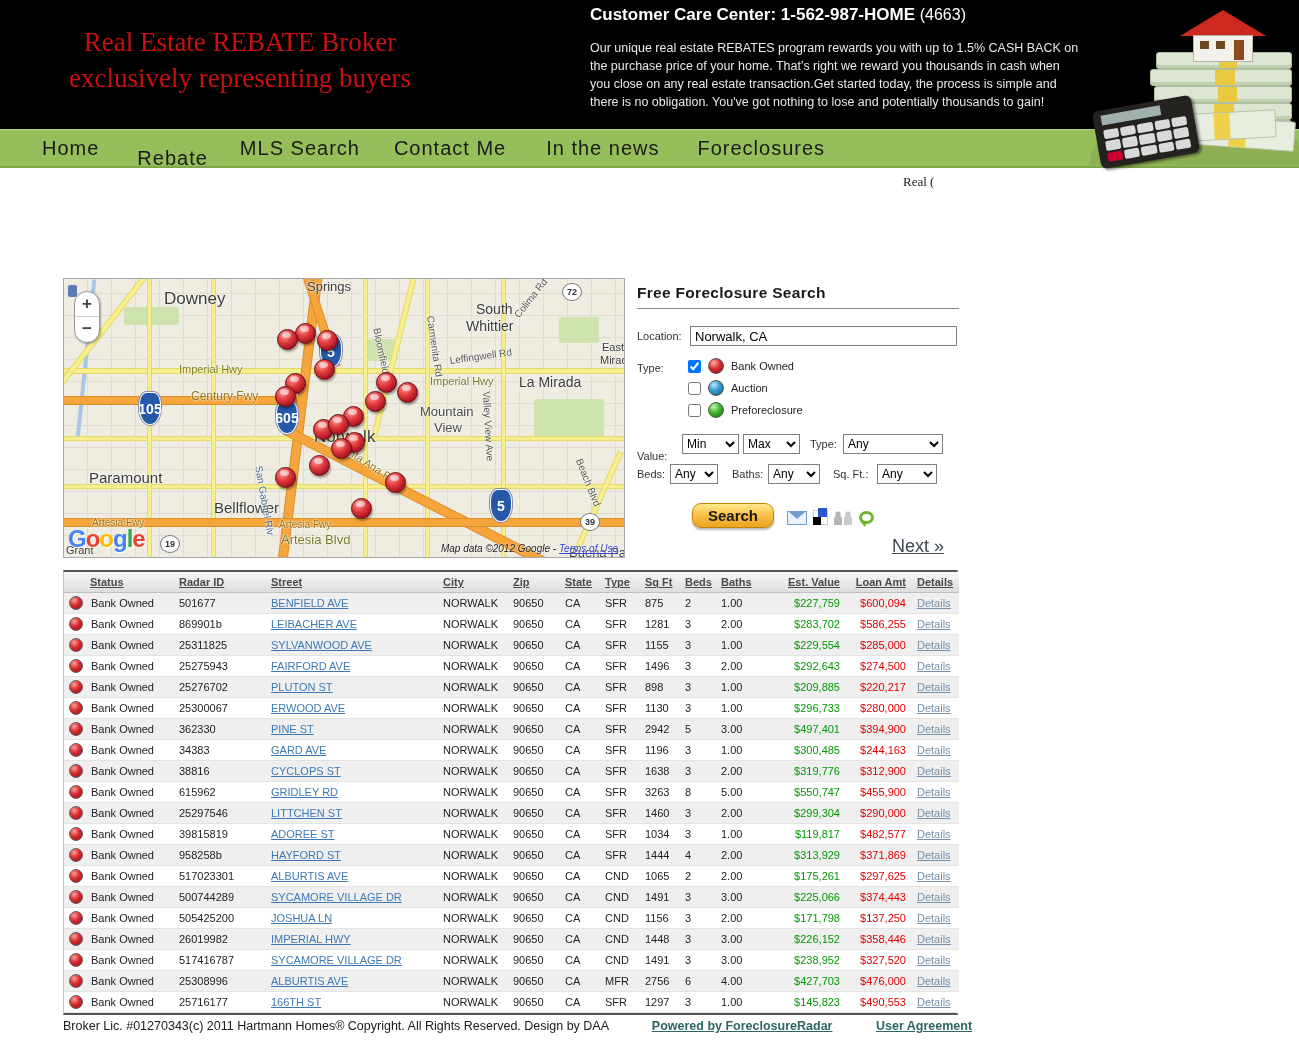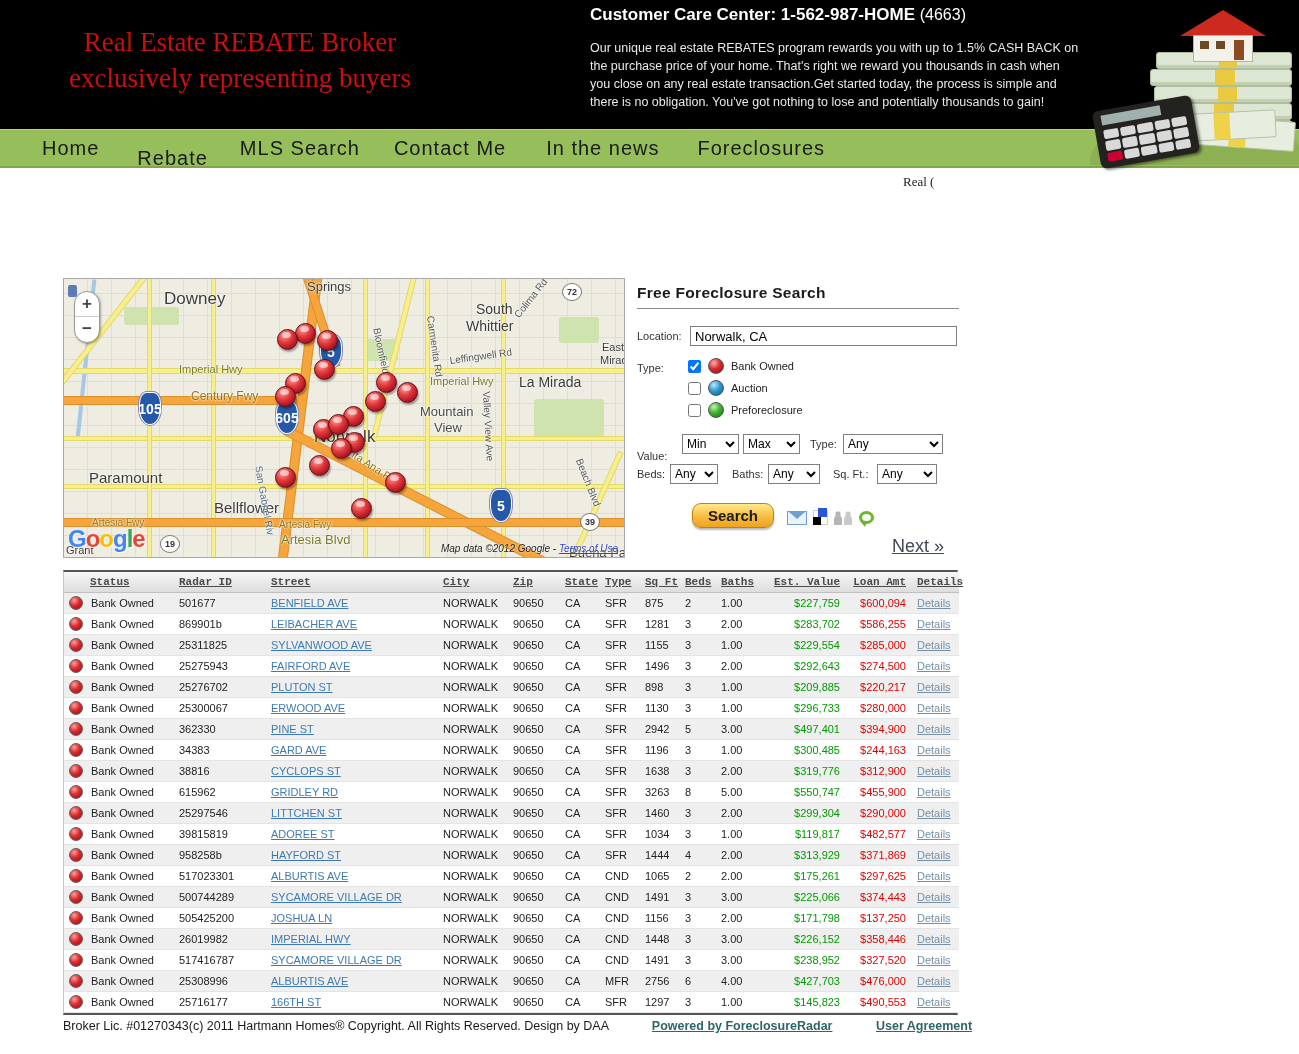--- a/index.html
+++ b/index.html
@@ -111,21 +111,21 @@
   .people-icon:after { right:1px; background:#c9c9c9; box-shadow:0 -6px 0 -1.5px #c9c9c9; }
   .bubble-icon { width:15px; height:13px; border:3px solid #6cb52c; border-radius:50% 50% 50% 50%; position:relative; cursor:pointer; }
   .bubble-icon:after { content:""; position:absolute; left:-2px; bottom:-6px; border-left:5px solid transparent; border-right:2px solid transparent; border-top:6px solid #6cb52c; }
   .next-link { position:absolute; left:255px; top:252px; font-size:18px; color:#3f4a55; text-decoration:underline; cursor:pointer; white-space:nowrap; }
 
   
   .listings { position:absolute; left:63px; top:570px; width:895px; border-top:2px solid #555; border-bottom:2px solid #555;
       border-left:1px solid #c5c5c5; border-right:1px solid #c5c5c5; }
   table { border-collapse:collapse; width:100%; table-layout:fixed; }
   th { background:linear-gradient(#f7f7f7, #dddddd); font-size:11px; color:#4a4a4a; text-align:left;
-      padding:4px 3px; text-decoration:underline; cursor:pointer; border-bottom:1px solid #c0c0c0; white-space:nowrap;font-family:Liberation Mono, monospace; }
+      padding:4px 3px; text-decoration:underline; cursor:pointer; border-bottom:1px solid #c0c0c0; white-space:nowrap; }
   td { font-size:11px; color:#222; padding:3px 3px; white-space:nowrap; overflow:hidden; border-bottom:1px solid #e4e4e4; }
   tr.odd td { background:#efefef; }
   tr.even td { background:#fff; }
   .ball { display:inline-block; width:14px; height:14px; border-radius:50%; vertical-align:-3px; margin:0 8px 0 2px;
       background:radial-gradient(circle at 35% 28%, #ff9d9d, #d92b2b 45%, #8e1020 95%); border:1px solid #666; }
   a.street-link { color:#3d7ab5; text-decoration:underline; cursor:pointer; }
   a.details-link { color:#7590a8; text-decoration:underline; cursor:pointer; }
   td.money { text-align:right; padding-right:8px; }
   td.money.green { color:#029a02; }
   td.money.red { color:#e00000; }

